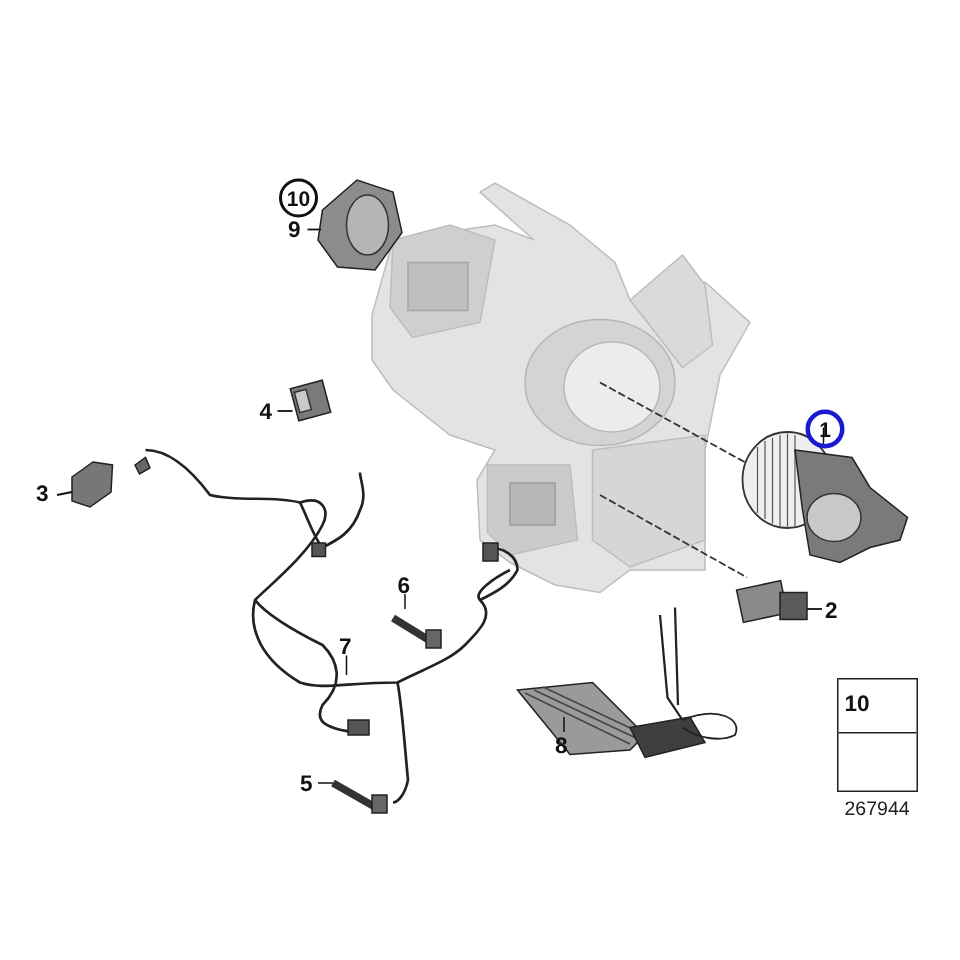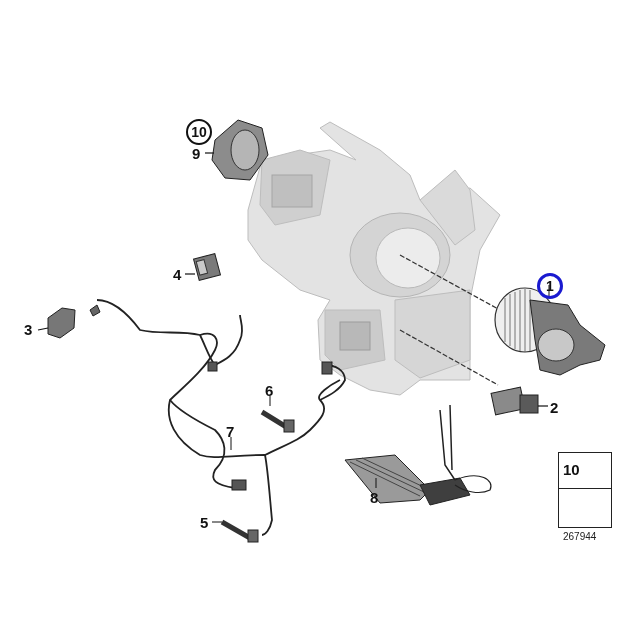--- a/index.html
+++ b/index.html
@@ -4,21 +4,21 @@
 <style>
   html,body{margin:0;padding:0;background:#ffffff;}
   body{width:640px;height:640px;position:relative;overflow:hidden;font-family:"Liberation Sans",sans-serif;}
   #diagram{position:absolute;left:0;top:0;width:640px;height:640px;}
   .callout{position:absolute;font-family:"Liberation Sans",sans-serif;font-weight:bold;font-size:15px;color:#111;line-height:1;}
   .callout-circle{position:absolute;width:22px;height:22px;border:2px solid #111;border-radius:50%;text-align:center;line-height:22px;font-weight:bold;font-size:14px;color:#111;font-family:"Liberation Sans",sans-serif;}
   .callout-circle.hl{border-color:#1a1ad0;border-width:3px;width:20px;height:20px;line-height:20px;}
   .legend-box{position:absolute;left:558px;top:452px;width:52px;height:74px;border:1.5px solid #222;background:#fff;}
   .legend-top{position:absolute;left:0;top:0;width:52px;height:35px;border-bottom:1.5px solid #222;}
   .legend-num{position:absolute;left:4px;top:8px;font-weight:bold;font-size:15px;color:#111;}
-  .legend-id{position:absolute;left:563px;top:531px;font-size:10px;color:#222;}
+  .legend-id{position:absolute;left:563px;top:531px;font-size:13px;color:#222;}
 </style>
 </head>
 <body>
 
 <svg id="diagram" viewBox="0 0 640 640" xmlns="http://www.w3.org/2000/svg">
 
   <g fill="#e3e3e3" stroke="#bdbdbd" stroke-width="1">
     <path d="M248 210 L262 160 L330 150 L356 160 L320 128 L330 122 L380 150 L410 175 L420 200 L470 188 L500 215 L480 250 L470 300 L470 380 L420 380 L400 395 L370 390 L340 375 L320 360 L318 320 L330 300 L300 290 L262 260 L248 240 Z"></path>
     <path d="M262 160 L300 150 L330 160 L320 215 L275 225 L260 205 Z" fill="#cfcfcf"></path>
     <rect x="272" y="175" width="40" height="32" fill="#bfbfbf" stroke="#a5a5a5"></rect>

